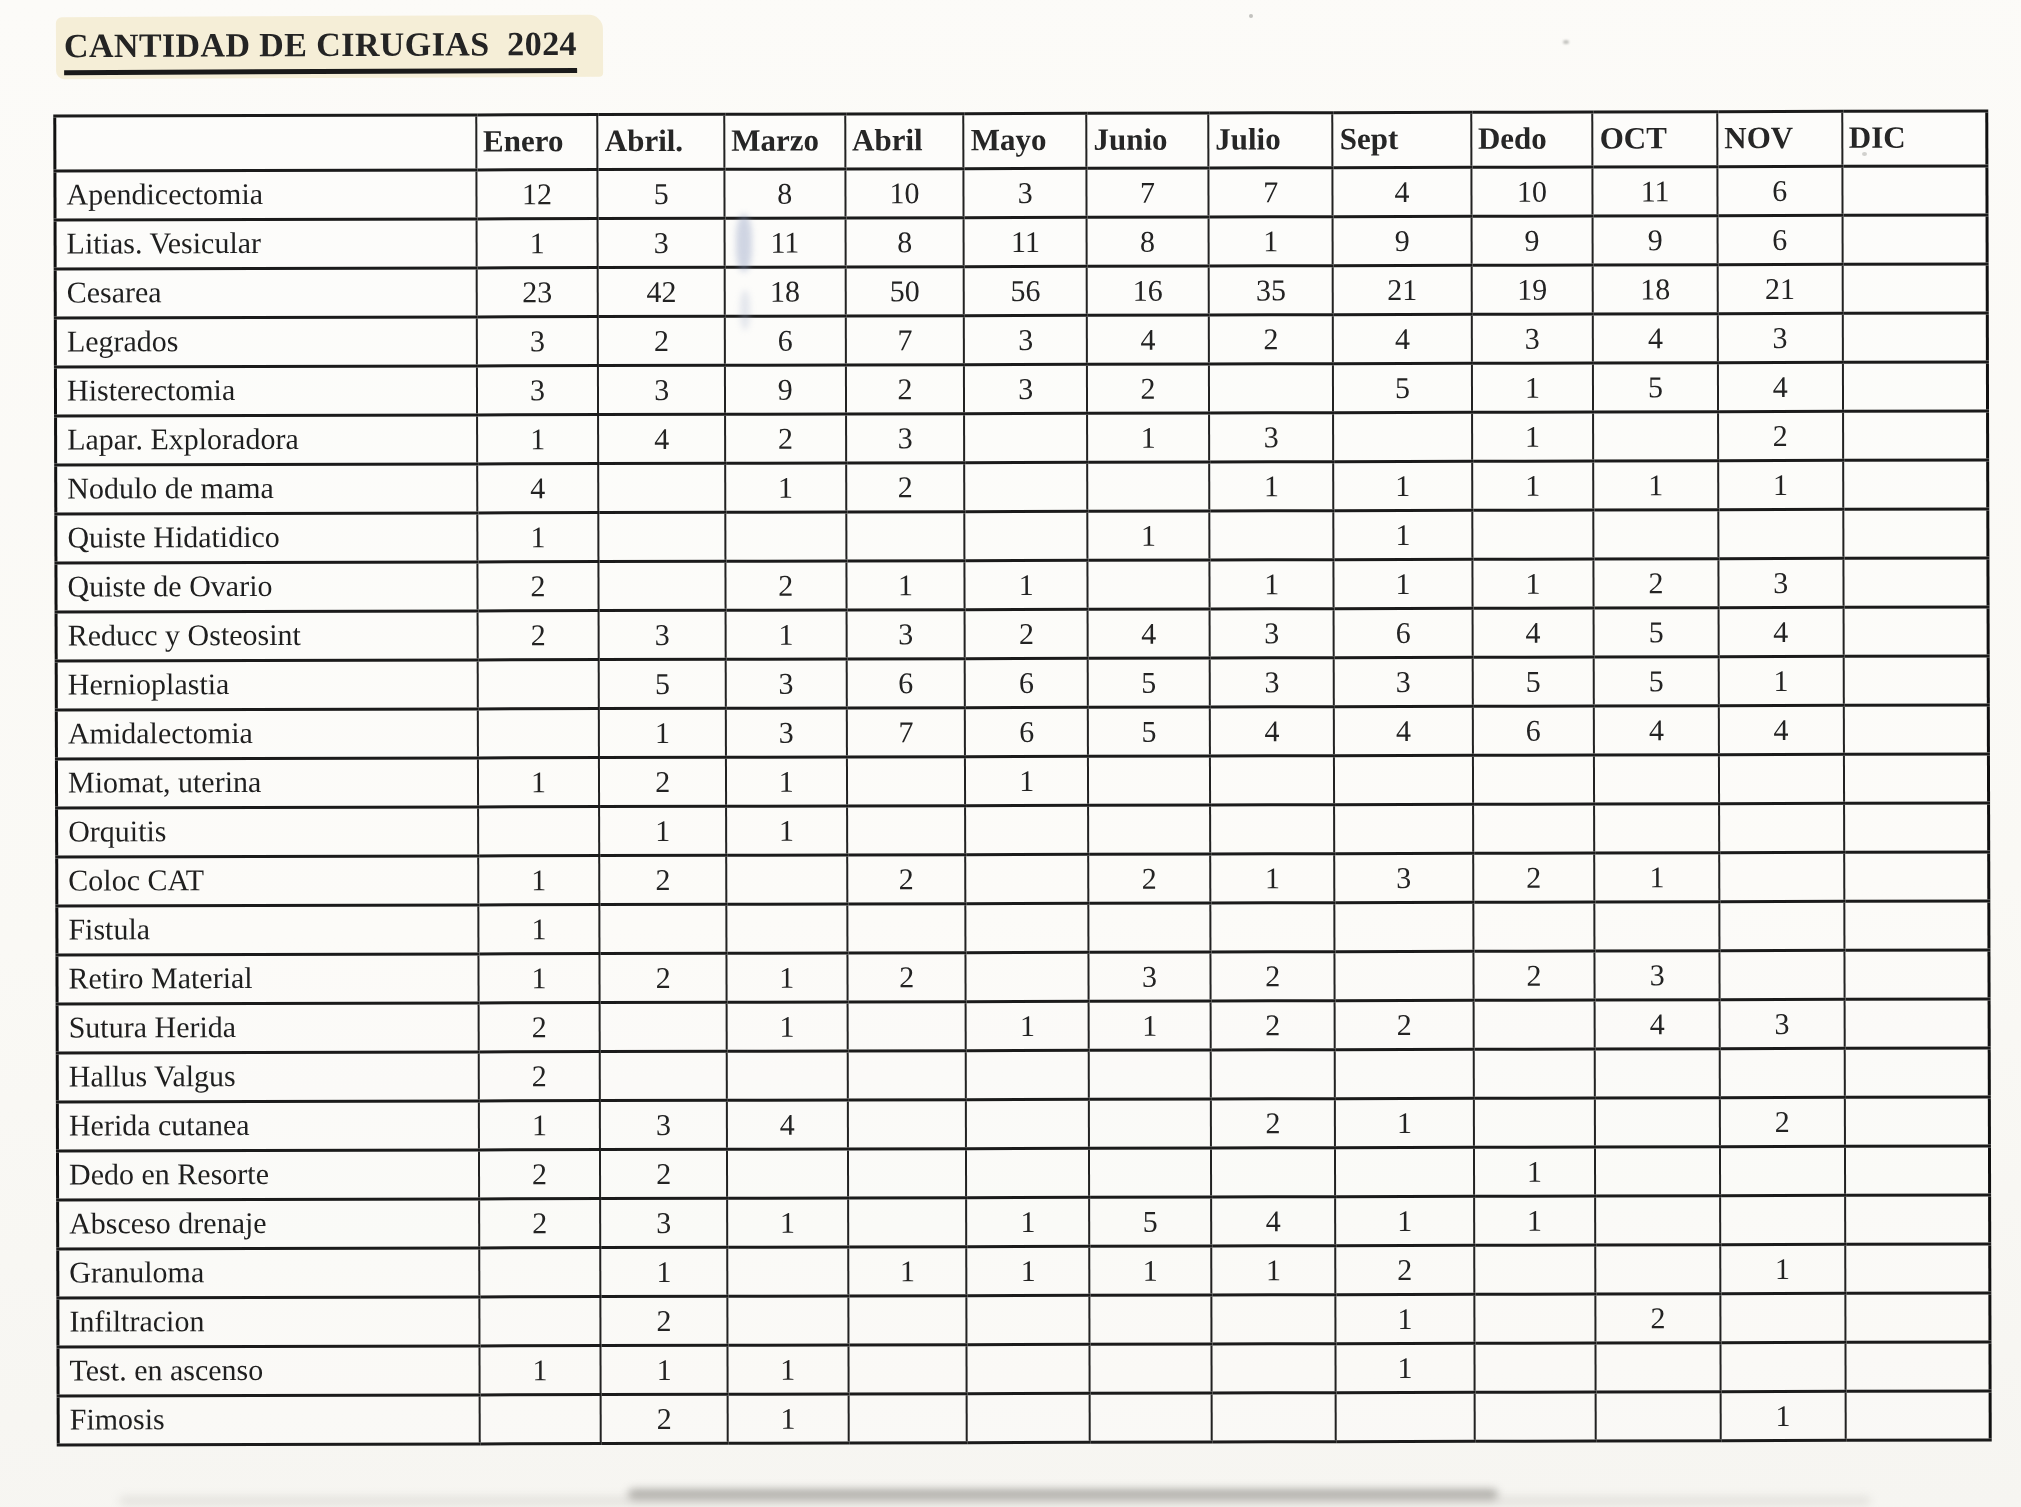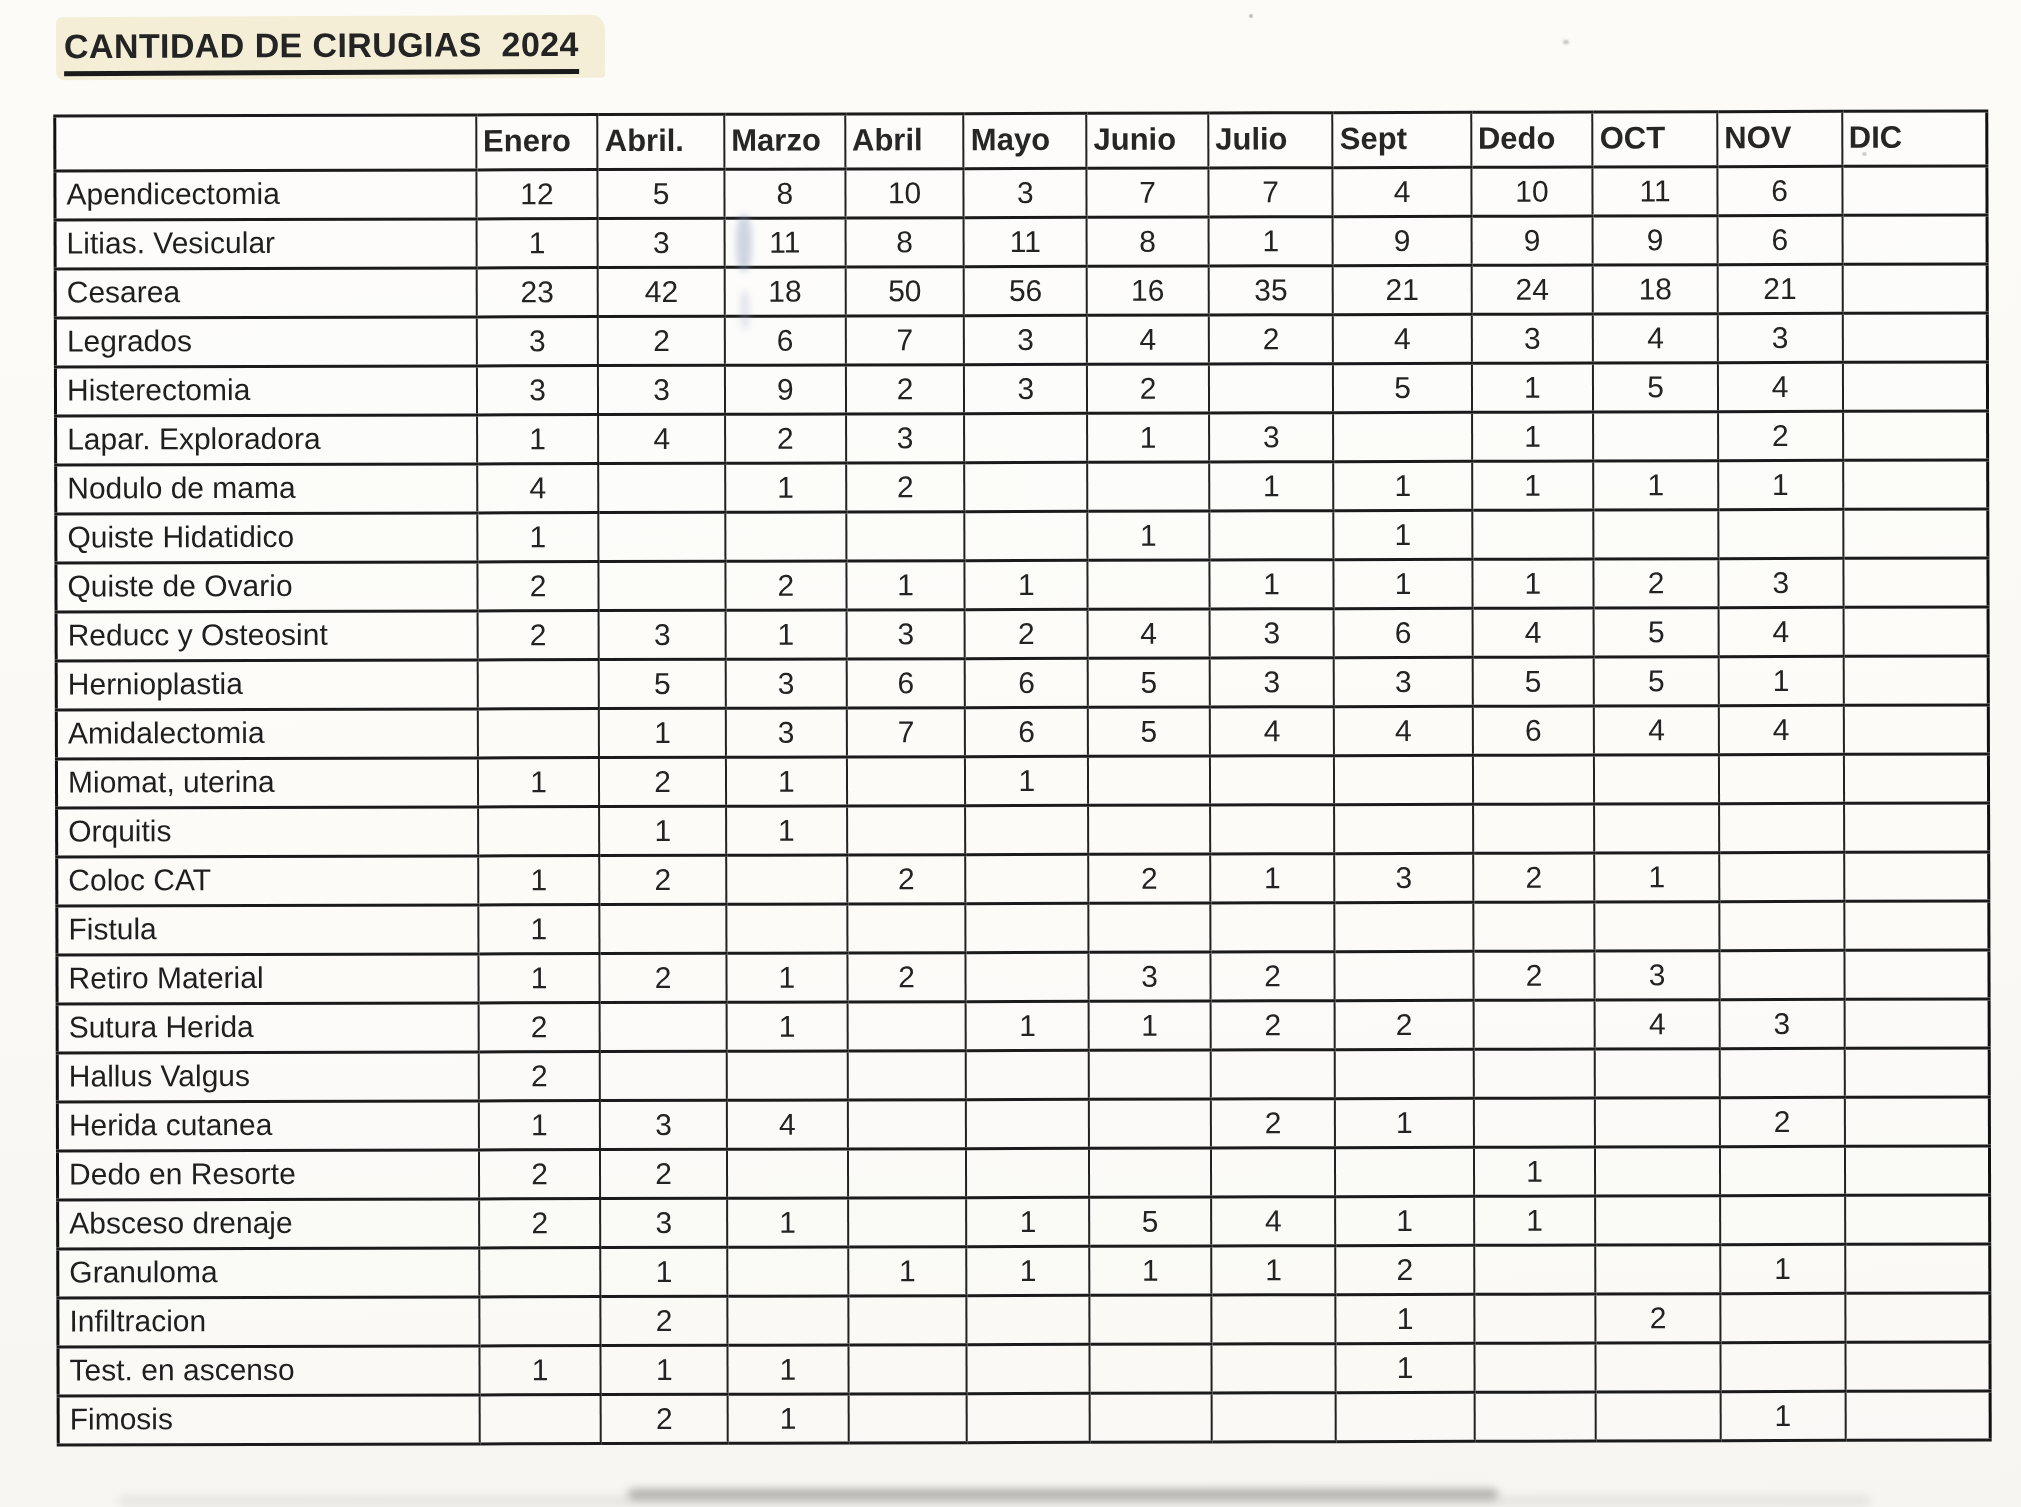--- a/index.html
+++ b/index.html
@@ -1,21 +1,21 @@
 <!DOCTYPE html>
 <html><head>
 <meta charset="utf-8">
 <style>
   html,body{margin:0;padding:0;background:#e8e6e1;}
   .page{
     position:relative;
     width:2021px;height:1507px;
     background:linear-gradient(178deg,#fcfbf8 0%,#faf9f5 60%,#f6f5f1 100%);
     overflow:hidden;
-    font-family:Liberation Sans, sans-serif;
+    font-family:Liberation Serif, serif;
     color:#1d1d1d;
   }
   .title-wrap{
     position:absolute;left:56px;top:16px;
     display:inline-block;
     background:#f5eed7;
     padding:10px 26px 4px 8px;
     border-radius:6px 14px 4px 8px;
     transform:rotate(-0.25deg);
   }
@@ -155,21 +155,21 @@
         <tr>
           <td class="rowlabel">Cesarea</td>
           <td class="num">23</td>
           <td class="num">42</td>
           <td class="num">18</td>
           <td class="num">50</td>
           <td class="num">56</td>
           <td class="num">16</td>
           <td class="num">35</td>
           <td class="num">21</td>
-          <td class="num">24</td>
+          <td class="num">19</td>
           <td class="num">18</td>
           <td class="num">21</td>
           <td class="num"></td>
         </tr>
         <tr>
           <td class="rowlabel">Legrados</td>
           <td class="num">3</td>
           <td class="num">2</td>
           <td class="num">6</td>
           <td class="num">7</td>

